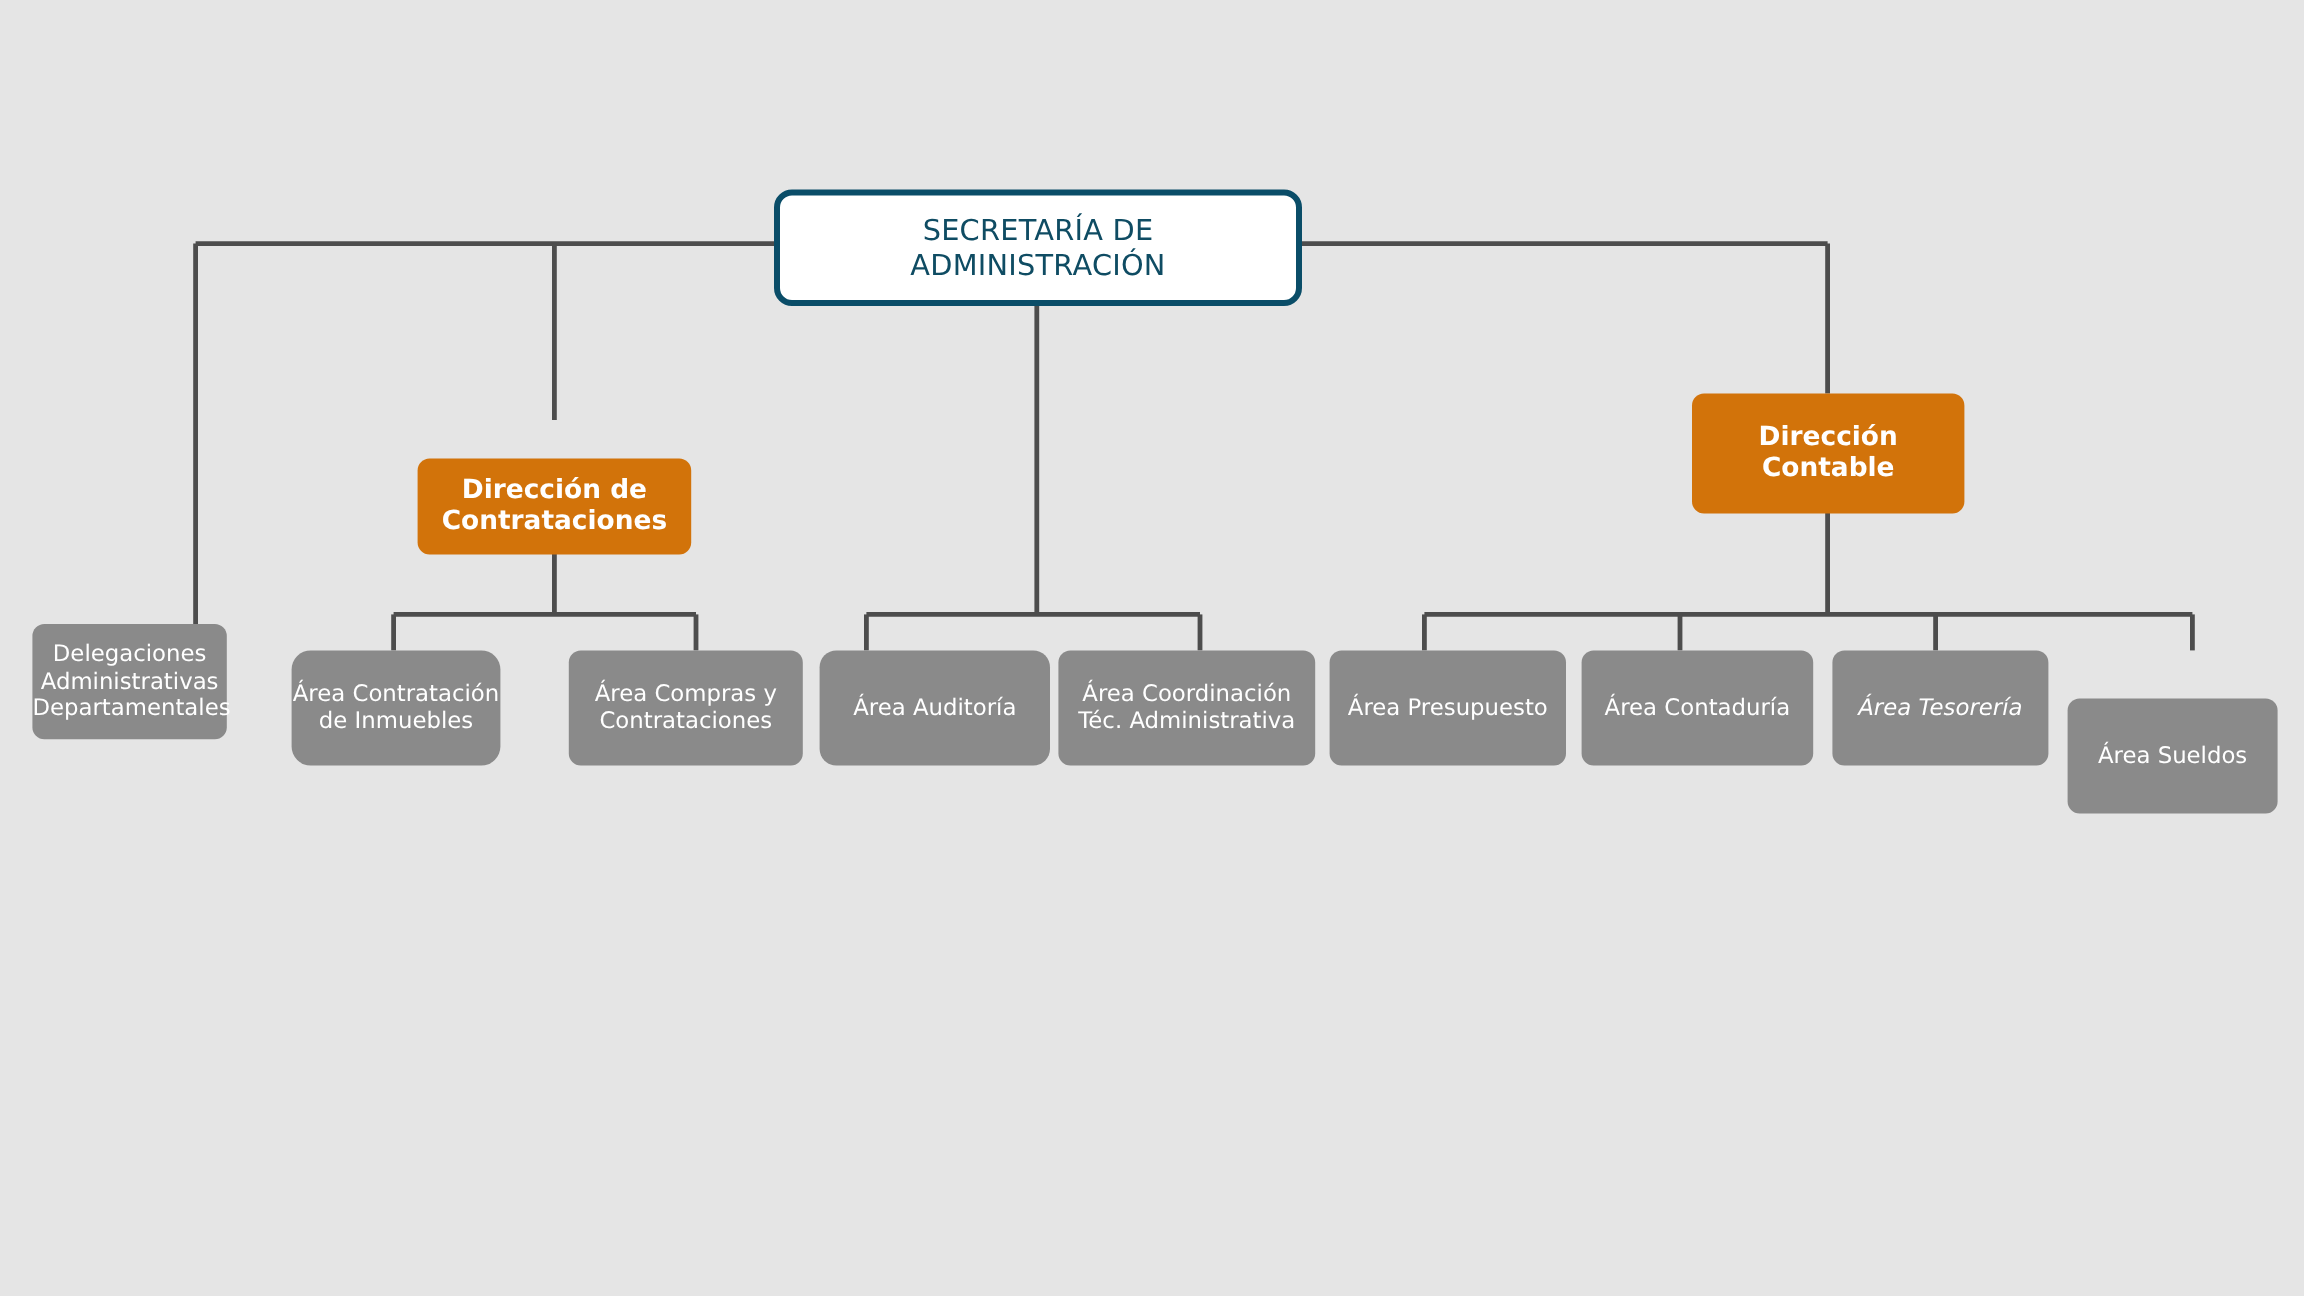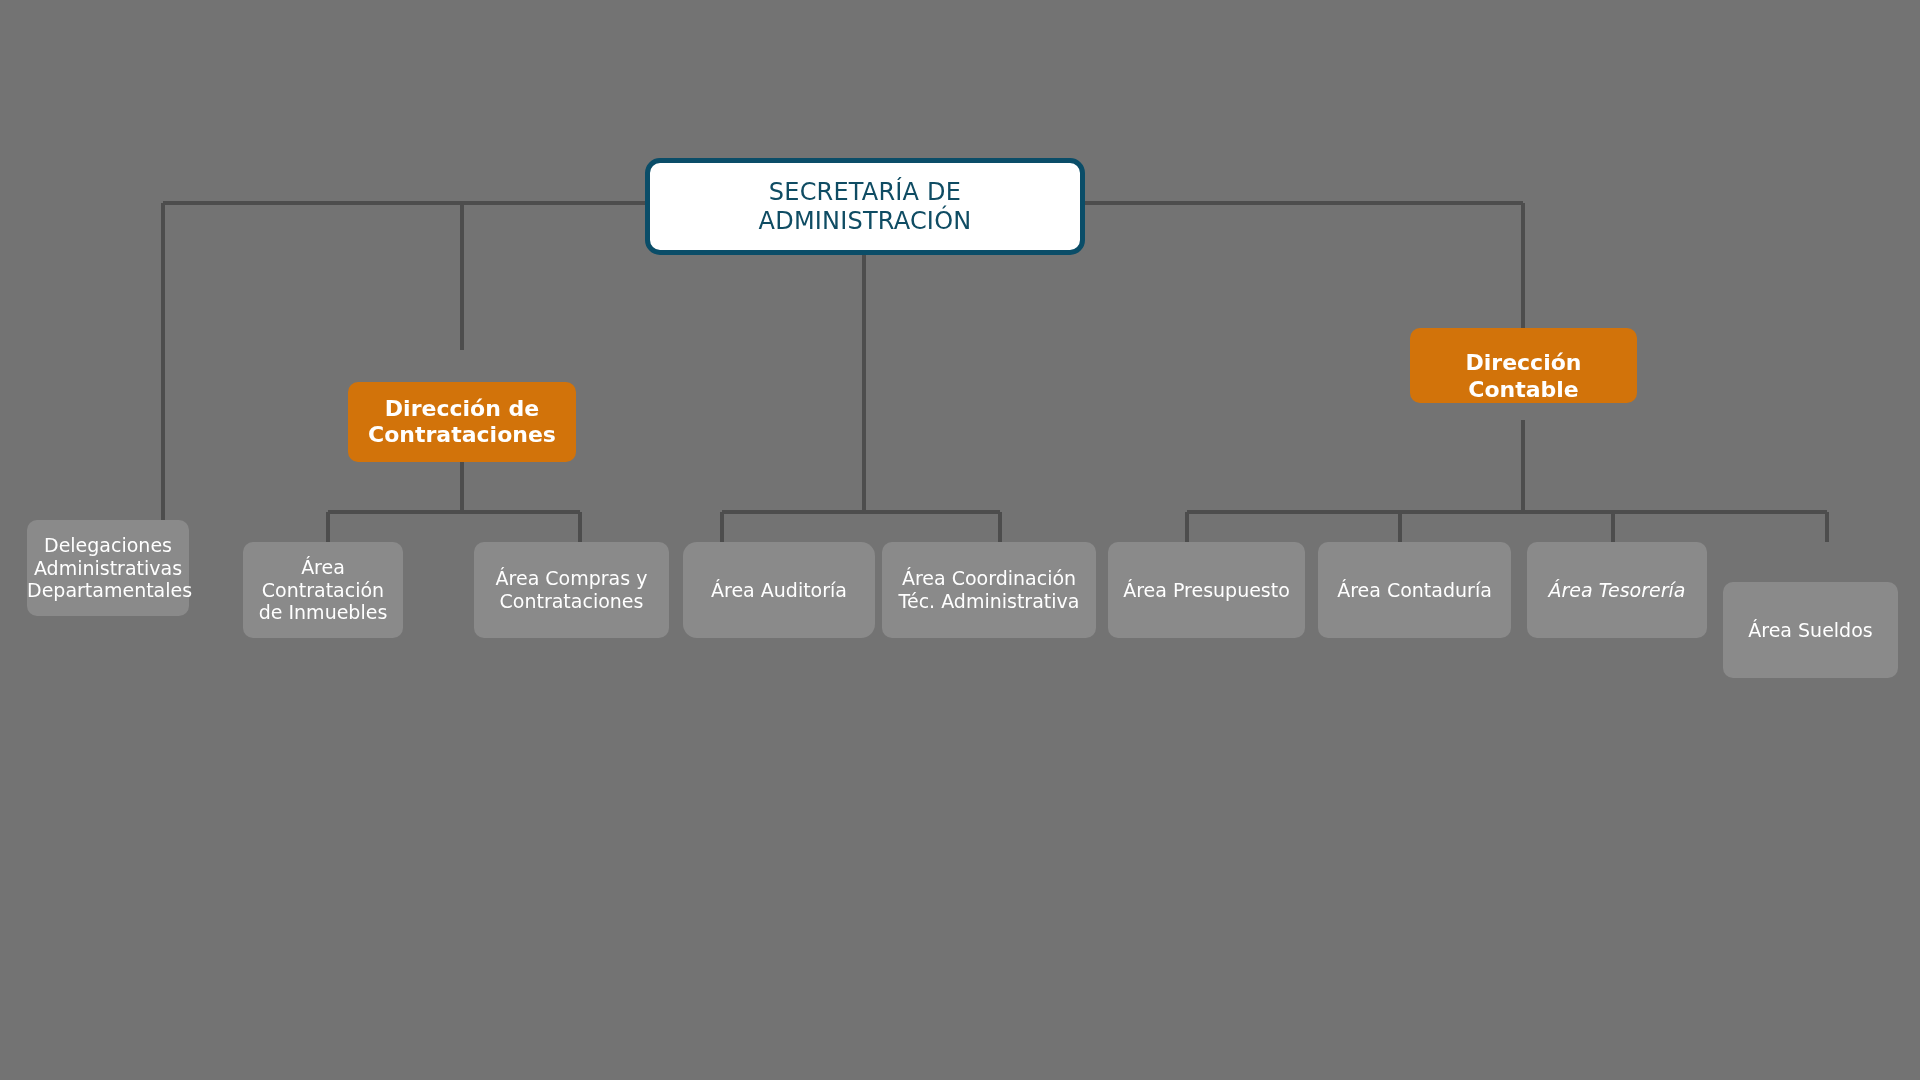--- a/index.html
+++ b/index.html
@@ -11,21 +11,21 @@
   body {
     width: 1920px;
     height: 1080px;
     font-family: "DejaVu Sans", "Liberation Sans", sans-serif;
     overflow: hidden;
   }
   #org-canvas {
     position: relative;
     width: 1920px;
     height: 1080px;
-    background: #737373;
+    background: #e5e5e5;
   }
   #connector-layer {
     position: absolute;
     top: 0;
     left: 0;
     width: 1920px;
     height: 1080px;
     pointer-events: none;
   }
   .node {
@@ -113,32 +113,32 @@
   <div class="node node-root" style="left:645px; top:158px; width:440px; height:97px;">
     <span class="node-label">SECRETARÍA DE
 ADMINISTRACIÓN</span>
   </div>
 
   <div class="node node-direccion" style="left:348px; top:350px; width:228px; height:80px;margin-top:32px;">
     <span class="node-label">Dirección de
 Contrataciones</span>
   </div>
 
-  <div class="node node-direccion" style="left:1410px; top:328px; width:227px; height:75px;align-items:flex-end;">
+  <div class="node node-direccion" style="left:1410px; top:328px; width:227px; height:100px;">
     <span class="node-label">Dirección
 Contable</span>
   </div>
 
   <div class="node node-area" style="left:27px; top:520px; width:162px; height:96px;">
     <span class="node-label">Delegaciones
 Administrativas
 Departamentales</span>
   </div>
 
-  <div class="node node-area" style="left:243px; top:542px; width:160px; height:96px;">
+  <div class="node node-area" style="left:243px; top:542px; width:174px; height:96px;border-radius:16px;">
     <span class="node-label">Área Contratación
 de Inmuebles</span>
   </div>
 
   <div class="node node-area" style="left:474px; top:542px; width:195px; height:96px;">
     <span class="node-label">Área Compras y
 Contrataciones</span>
   </div>
 
   <div class="node node-area" style="left:683px; top:542px; width:192px; height:96px;border-radius:14px;">

